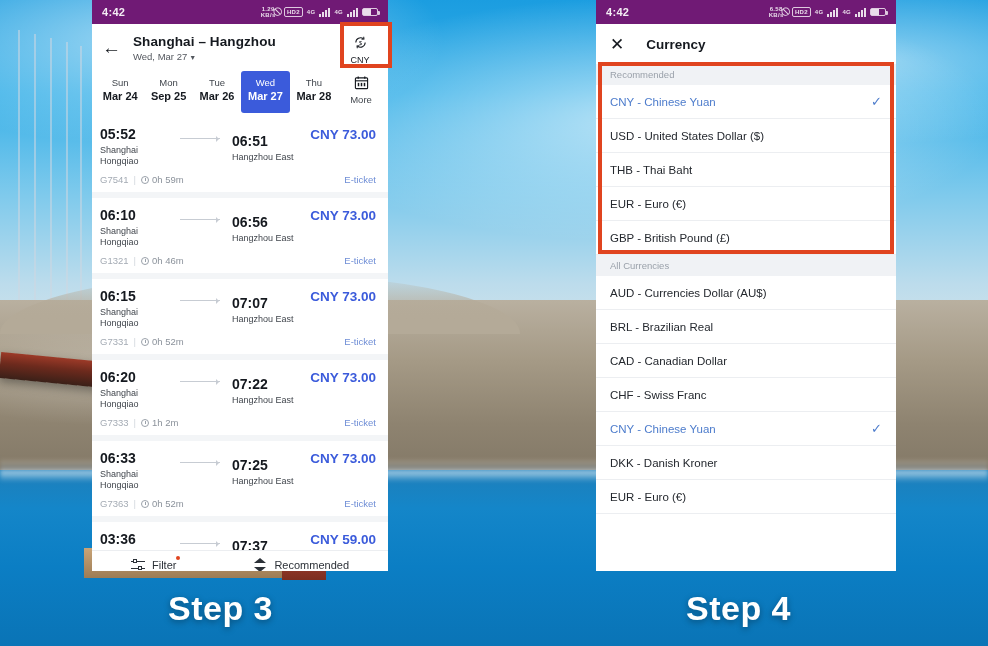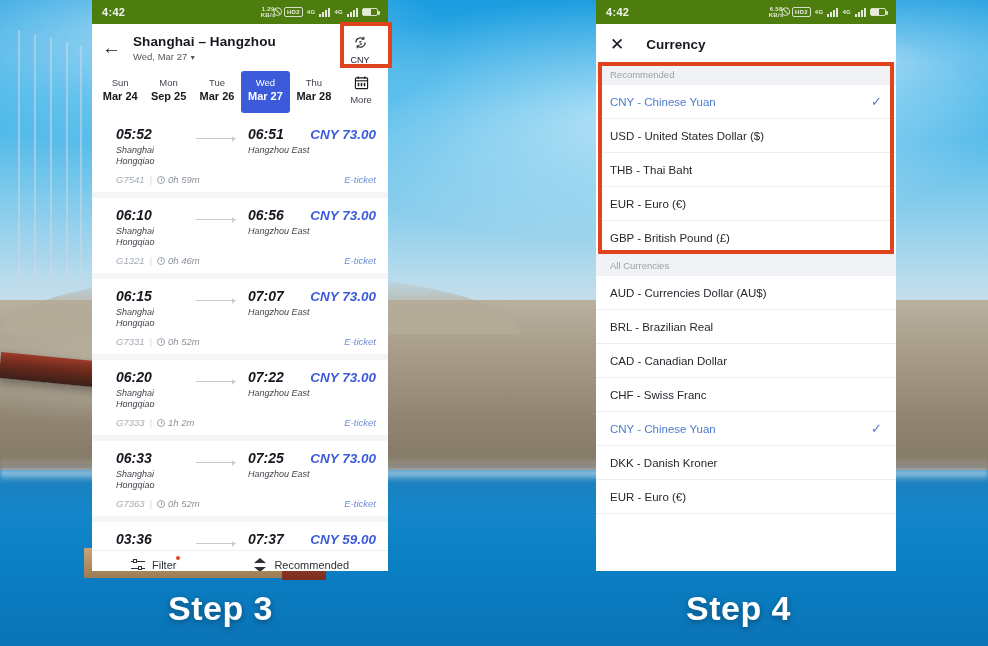--- a/index.html
+++ b/index.html
@@ -102,21 +102,21 @@
 
   
   .phone {
     position:absolute; top:0; height:571px;
     background:#ffffff; overflow:hidden;
   }
   #phone-left  { left:92px;  width:296px; }
   #phone-right { left:596px; width:300px; }
 
   .statusbar {
-    height:24px; background:#4d7c0f;
+    height:24px; background:#701a75;
     display:flex; align-items:center;
     padding:0 10px; color:#ffffff;
     font-size:11px; font-weight:bold; letter-spacing:0.3px;
   }
   .statusbar .sb-time { flex:0 0 auto; opacity:0.92; }
   .statusbar .sb-icons {
     margin-left:auto; display:flex; align-items:center; gap:4px;
     font-size:8px; opacity:0.85;
   }
   .sb-ico { display:inline-block; color:#ffffff; line-height:1; }
@@ -188,37 +188,37 @@
   .date-cell.sel .dow, .date-cell.sel .dnum { color:#ffffff; }
   .date-more {
     flex:0 0 46px; text-align:center; padding:4px 0 7px 0; cursor:pointer;
   }
   .date-more .mico { font-size:14px; line-height:16px; color:#15191f; }
   .date-more .mlab { font-size:9.5px; color:#41464d; line-height:13px; }
 
   .l-body { background:#f3f5f7; height:461px; overflow:hidden; position:relative; }
 
   .train-card {
-    background:#ffffff; margin:0 0 6px 0; padding:9px 12px 7px 24px;font-style:italic;
+    background:#ffffff; margin:0 0 6px 0; padding:9px 12px 7px 8px;
   }
   .tc-top { display:flex; align-items:flex-start; }
   .tc-dep, .tc-arr { flex:0 0 auto; }
   .tc-time { font-size:14px; font-weight:bold; color:#15191f; line-height:17px; }
   .tc-stn  { font-size:9px; color:#41464d; line-height:11px; margin-top:2px; max-width:74px; }
   .tc-arrow {
     flex:0 0 46px; margin:8px 6px 0 6px; height:10px; position:relative;
   }
   .tc-arrow:before {
     content:""; position:absolute; left:0; top:4px; width:40px; height:1px; background:#c7ccd3;
   }
   .tc-arrow:after {
     content:""; position:absolute; right:4px; top:1.5px;
     border:3.5px solid transparent; border-left-color:#c7ccd3;
   }
-  .tc-arr { flex:1 1 auto; }
+  .tc-arr { flex:1 1 auto;margin-top:7px; }
   .tc-price {
     margin-left:auto; font-size:13.5px; font-weight:bold; color:#3b5bdb;
     line-height:17px; white-space:nowrap;text-align:center;
   }
   .tc-bot { display:flex; align-items:center; margin-top:7px; }
   .tc-code { font-size:9.5px; color:#a4abb4; }
   .tc-sep  { font-size:9.5px; color:#d3d8de; margin:0 5px; }
   .tc-dur  { font-size:9.5px; color:#8b929b; display:flex; align-items:center; gap:3px; }
   .clock-ico {
     display:inline-block; width:8px; height:8px; border:1px solid #9aa1aa;

